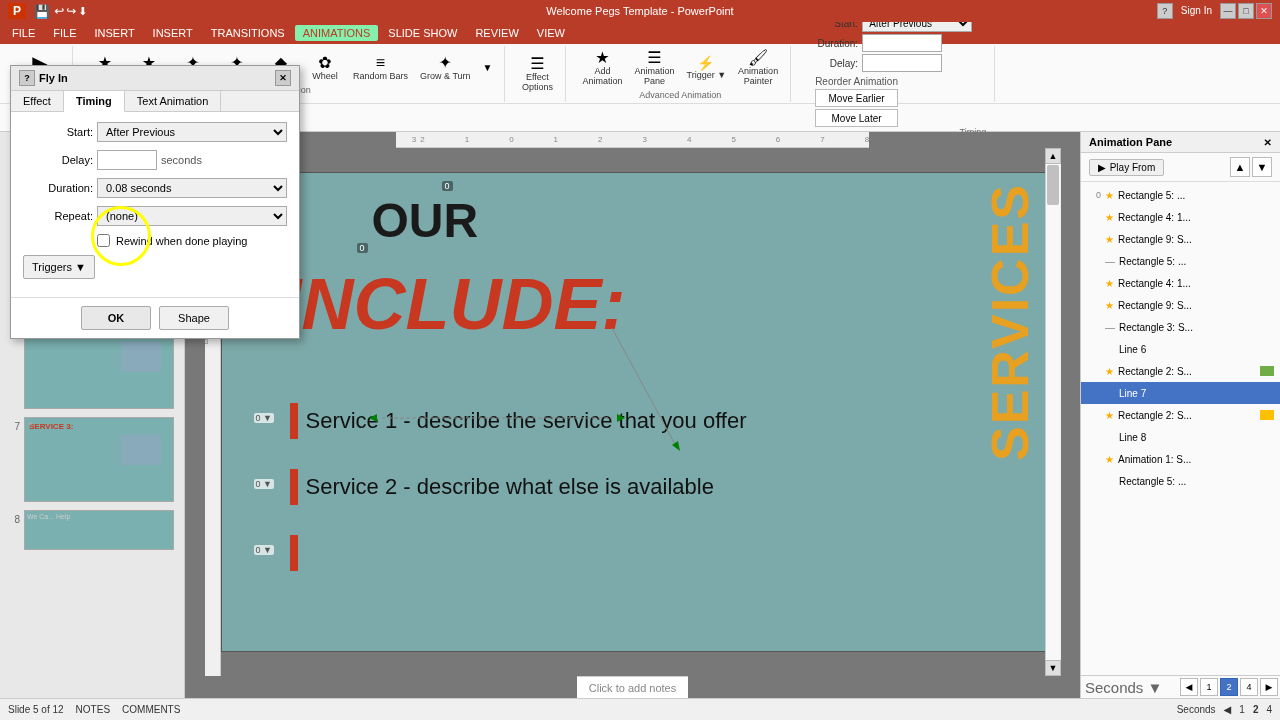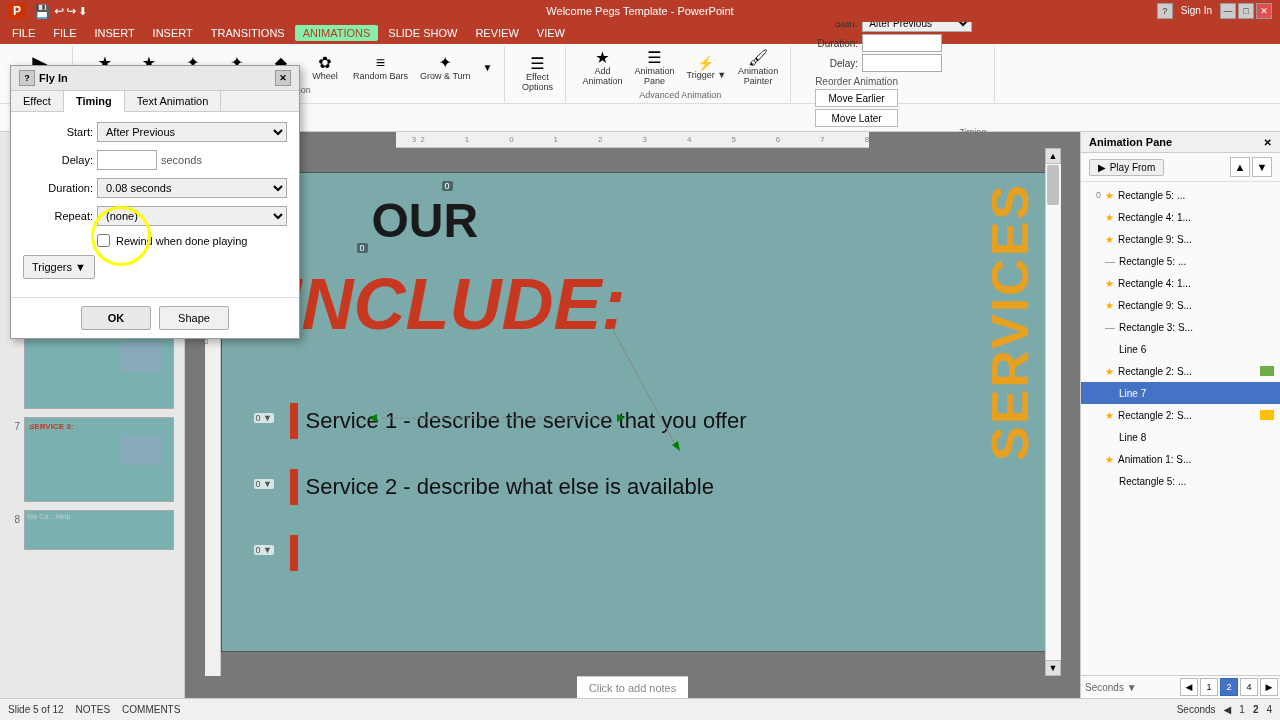--- a/index.html
+++ b/index.html
@@ -954,21 +954,21 @@
         <span class="anim-name">Animation 1: S...</span>
       </div>
 
       <div class="anim-item">
         <span class="anim-num"></span>
         <span class="anim-name" style="padding-left:14px;">Rectangle 5: ...</span>
       </div>
     </div>
 
     <div style="display:flex;border-top:1px solid #ccc;">
-      <div style="flex:1;display:flex;align-items:center;padding:2px 4px;font-size:10px;color:#666;">Seconds ▼</div>
+      <div style="flex:1;display:flex;align-items:center;padding:2px 4px;font-size:15px;color:#666;">Seconds ▼</div>
       <div style="display:flex;gap:2px;padding:2px;">
         <button class="rr-btn" style="width:18px;height:18px;padding:0;font-size:9px;">◀</button>
         <button class="rr-btn" style="width:18px;height:18px;padding:0;font-size:9px;">1</button>
         <button class="rr-btn" style="width:18px;height:18px;padding:0;font-size:9px;background:#4472c4;color:white;border-color:#3366bb;">2</button>
         <button class="rr-btn" style="width:18px;height:18px;padding:0;font-size:9px;">4</button>
         <button class="rr-btn" style="width:18px;height:18px;padding:0;font-size:9px;">▶</button>
       </div>
     </div>
   </div>
 

